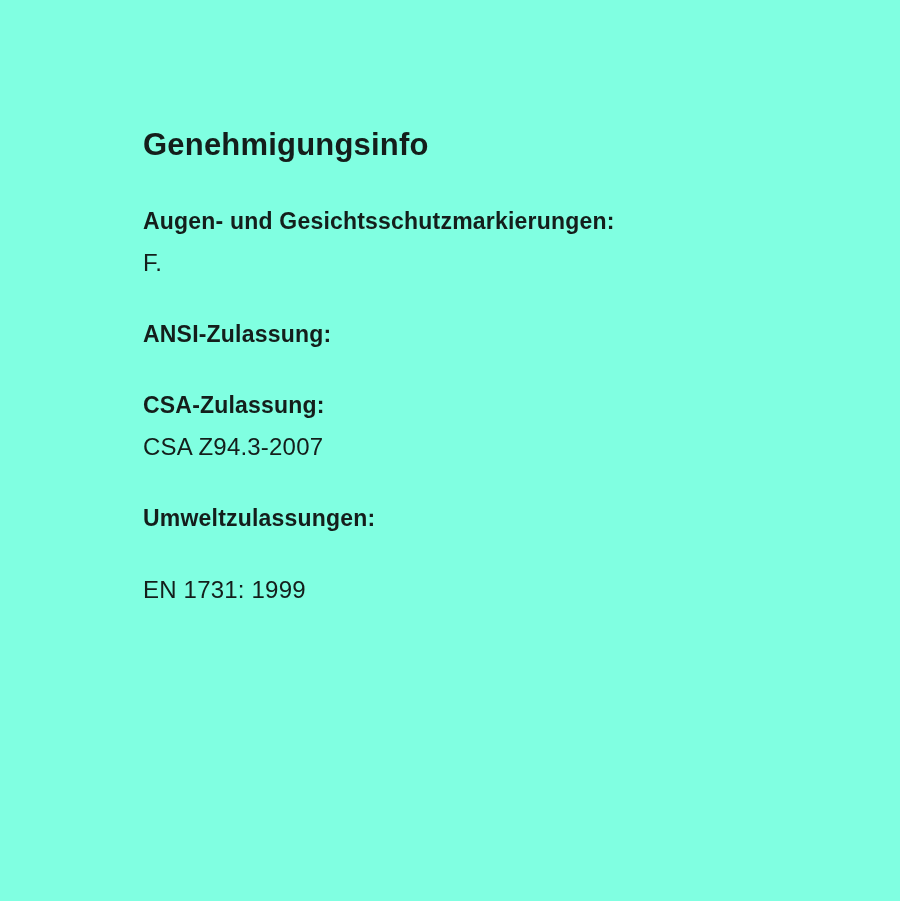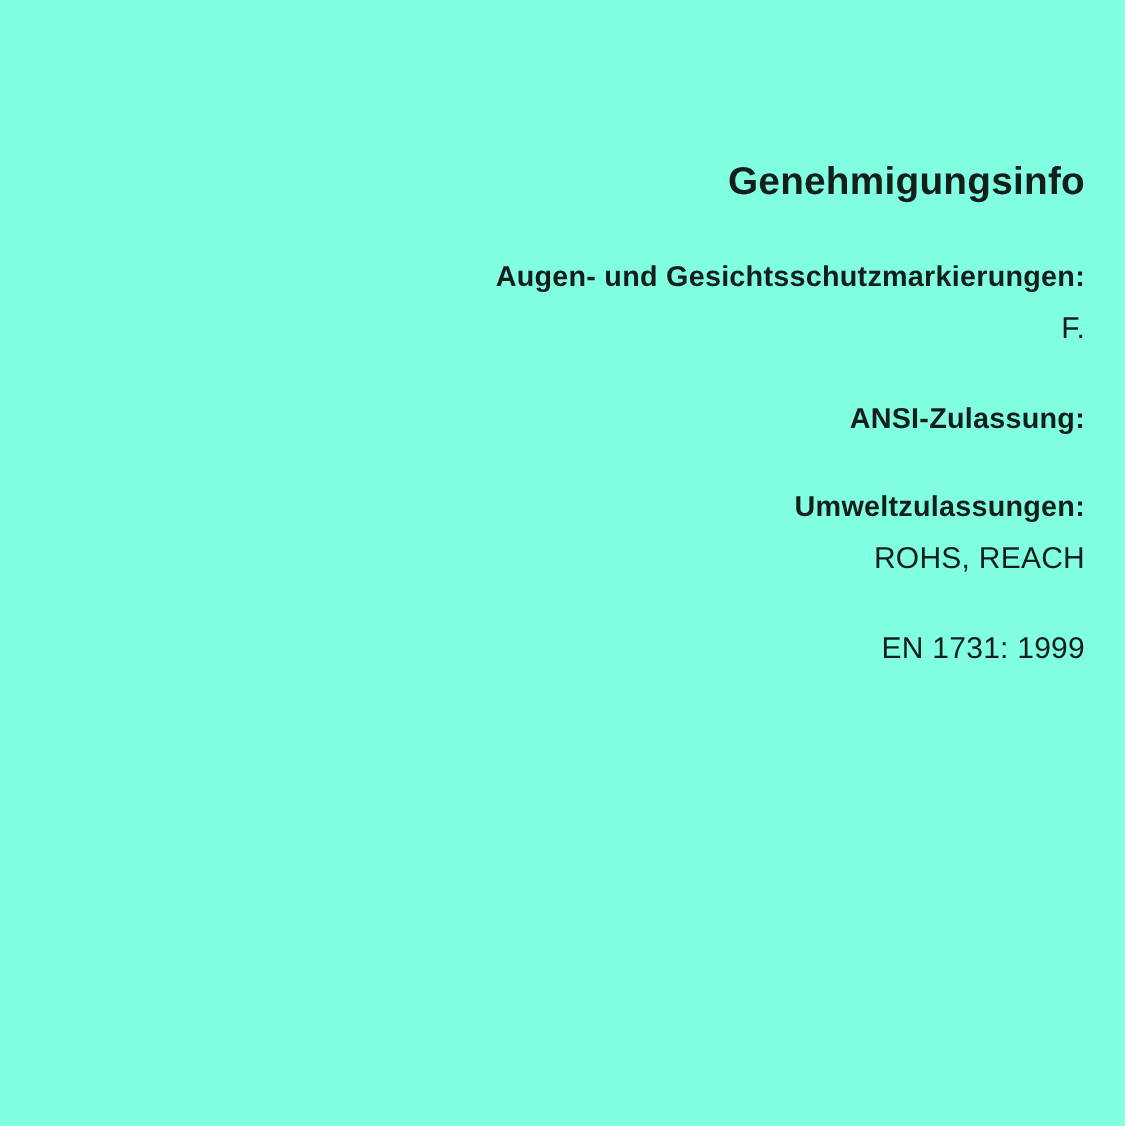--- a/index.html
+++ b/index.html
@@ -9,22 +9,21 @@
   body {
     width: 900px;
     height: 901px;
     background: #80ffe1; 
     font-family: "Liberation Sans", "DejaVu Sans", sans-serif;
     color: #141e1b;      
     overflow: hidden;
   }
   .approval-panel {
     box-sizing: border-box;
-    padding: 127px 32px 0 143px;
-    text-align: right;
+    padding: 127px 60px 0 143px;
   }
   .panel-title {
     margin: 0 0 45px 0;
     font-size: 31px;
     line-height: 1.15;
     font-weight: 700;
     letter-spacing: 0.2px;
   }
   .spec-section {
     margin: 0 0 43px 0;
@@ -53,23 +52,26 @@
 
   <div class="spec-section">
     <div class="spec-label">Augen- und Gesichtsschutzmarkierungen:</div>
     <div class="spec-value">F.</div>
   </div>
 
   <div class="spec-section">
     <div class="spec-label">ANSI-Zulassung:</div>
   </div>
 
+  <div class="spec-section">
+    <div class="spec-label">CSA-Zulassung:</div>
+    <div class="spec-value">CSA Z94.3-2007</div>
+  </div>
 
   <div class="spec-section">
     <div class="spec-label">Umweltzulassungen:</div>
-    <div class="spec-value">ROHS, REACH</div>
   </div>
 
   <div class="spec-section">
     <div class="spec-value">EN 1731: 1999</div>
   </div>
 
 </div>
 
 </body></html>

